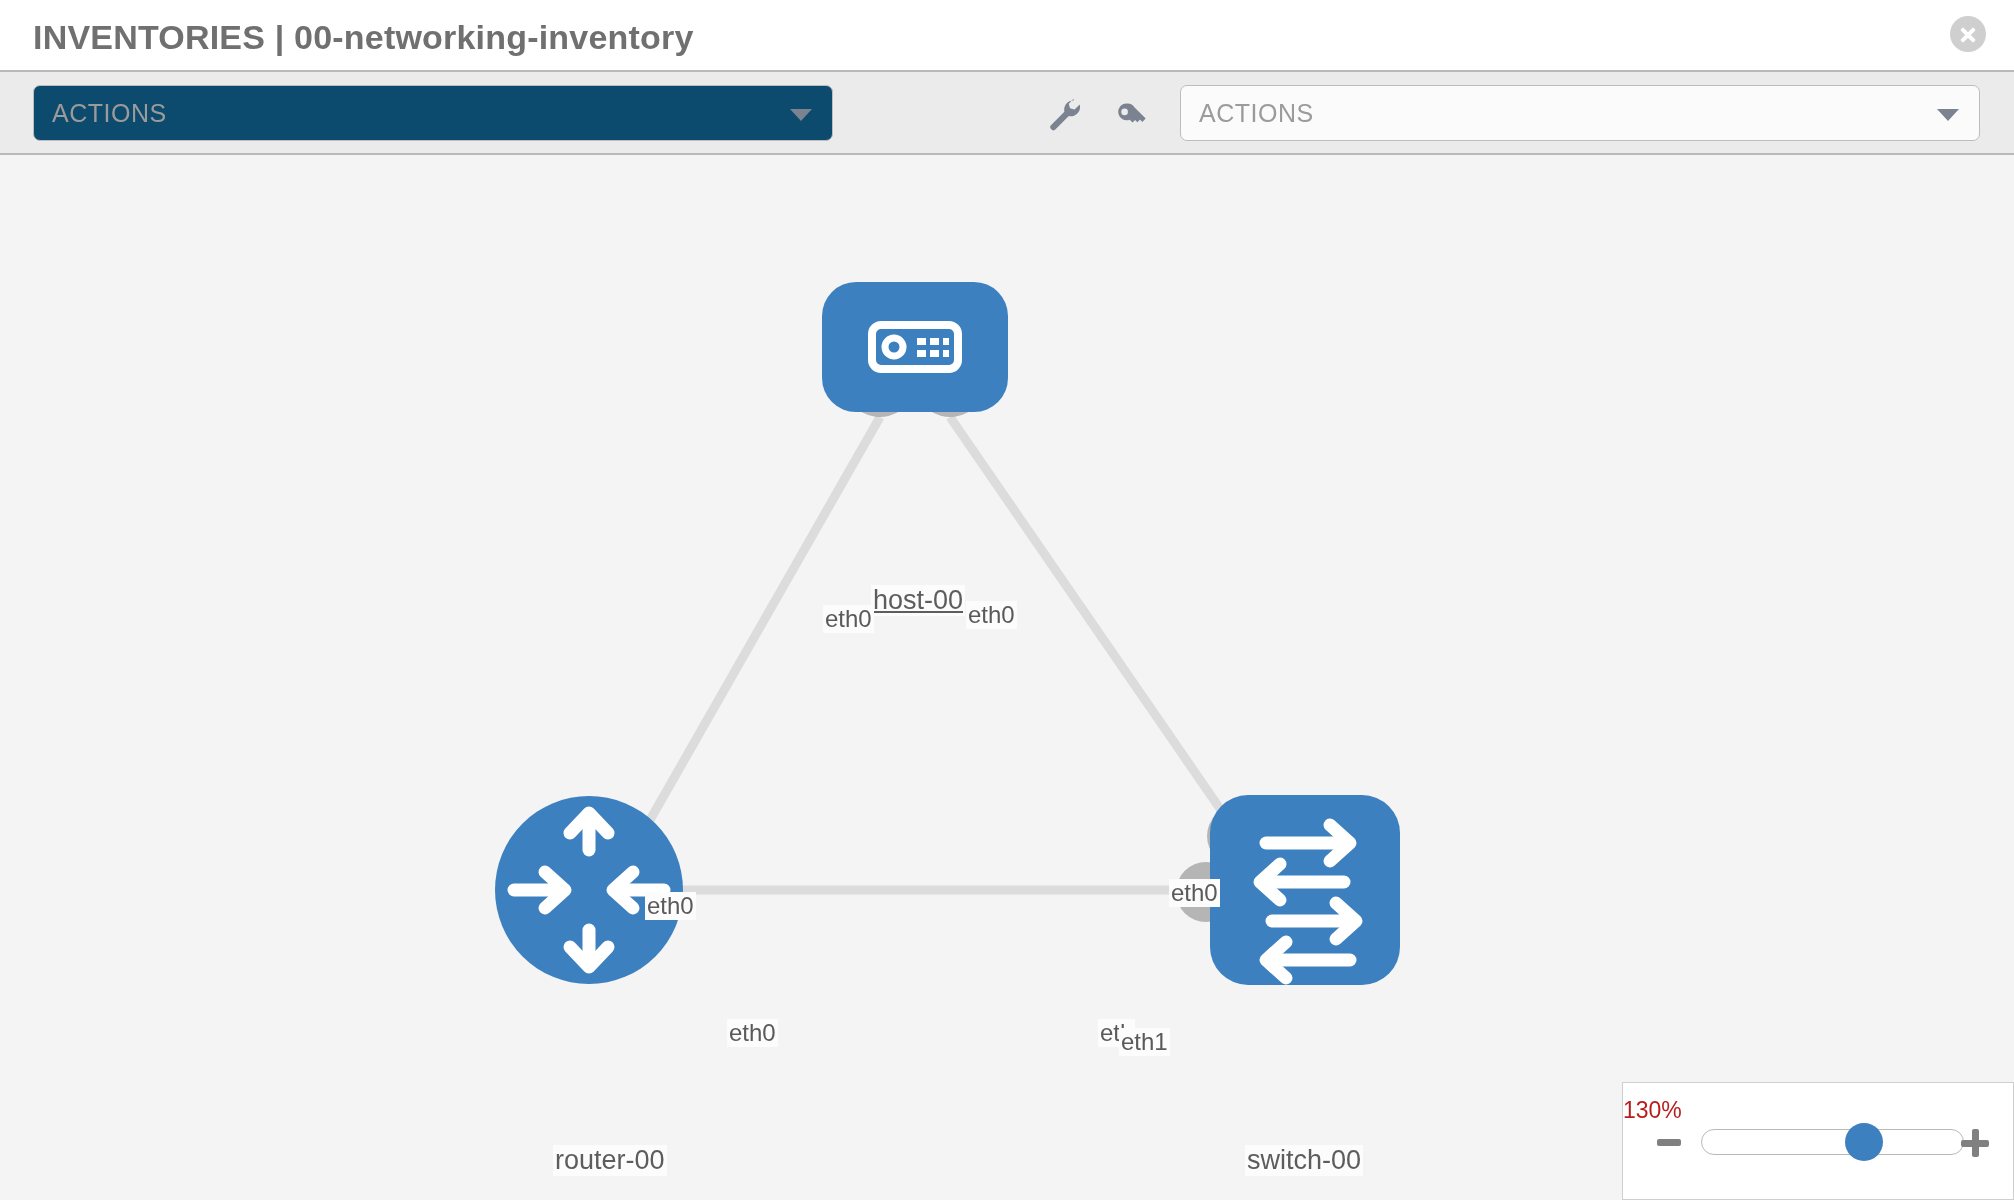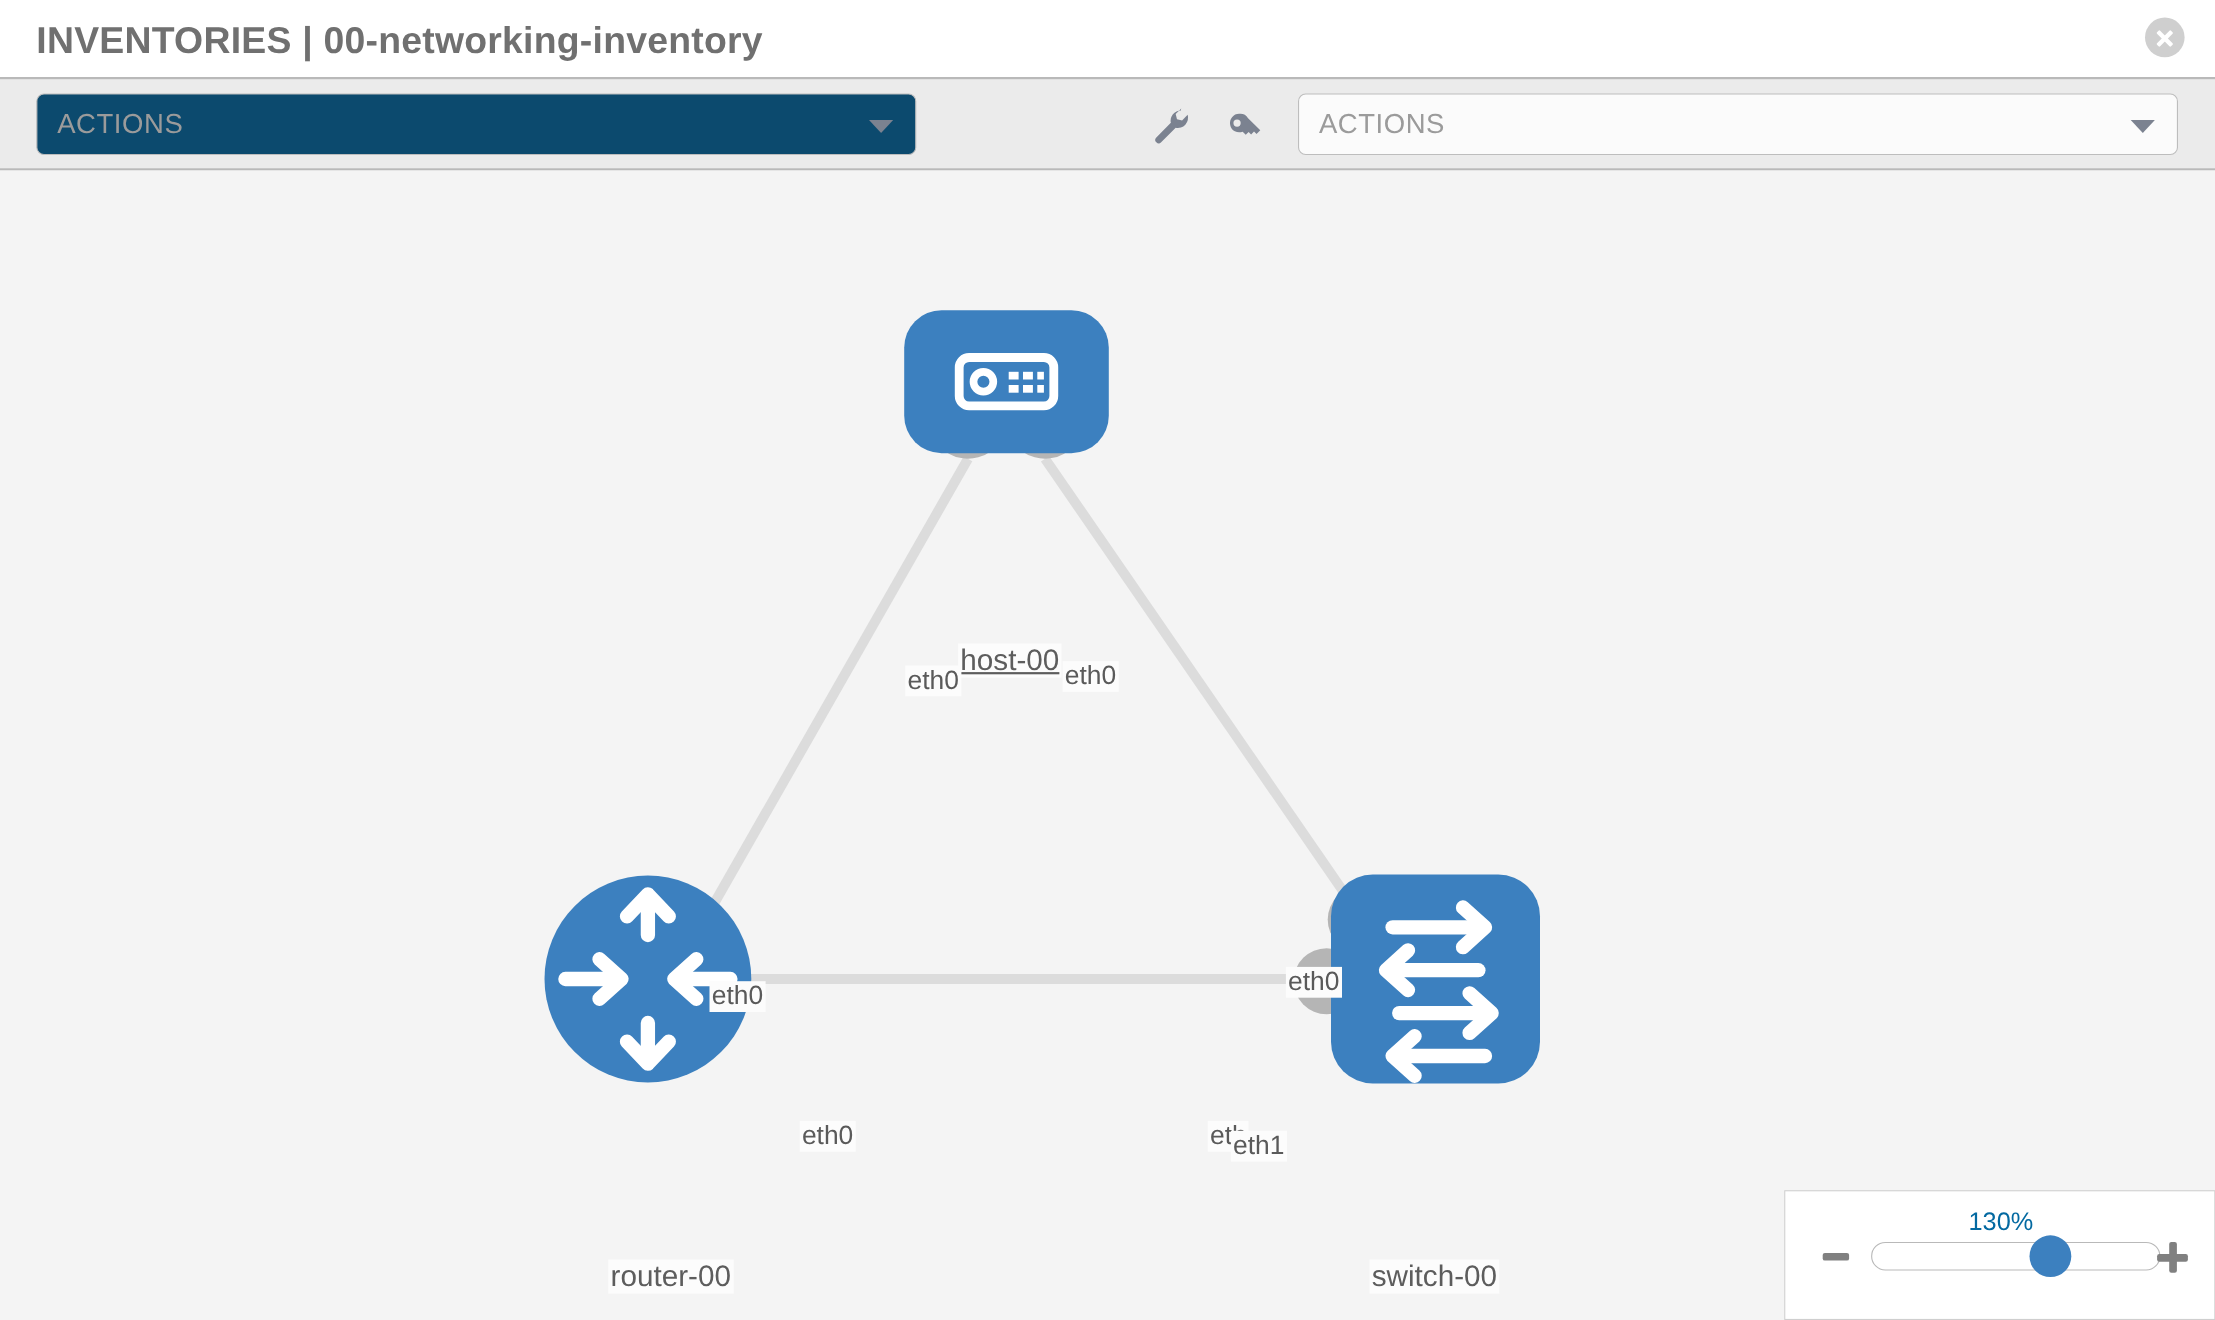--- a/index.html
+++ b/index.html
@@ -171,23 +171,23 @@
     height: 118px;
     background: #ffffff;
     border: 1.5px solid #cfcfcf;
     box-sizing: border-box;
   }
   .zoom-percent {
     position: absolute;
     top: 14px;
     left: 0;
     width: 392px;
-    text-align: center;
+    text-align: left;
     font-size: 23px;
-    color: #0369a1;
+    color: #b91c1c;
   }
   .zoom-minus {
     position: absolute;
     left: 34px;
     top: 56px;
     width: 24px;
     height: 7px;
     background: #808080;
     border-radius: 2px;
     cursor: pointer;

